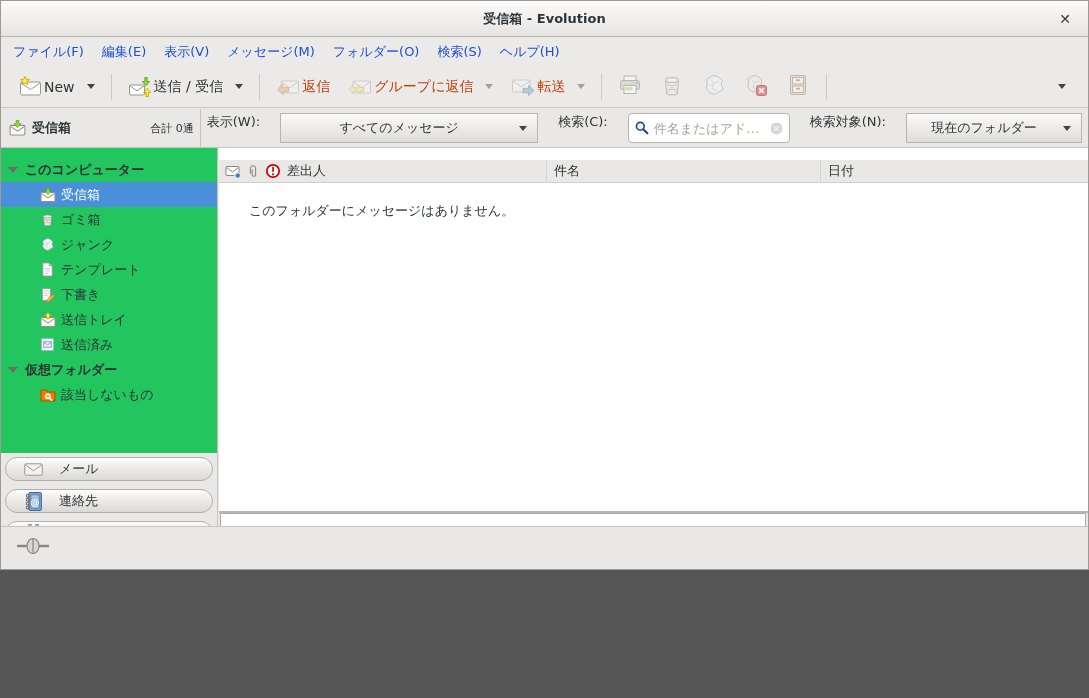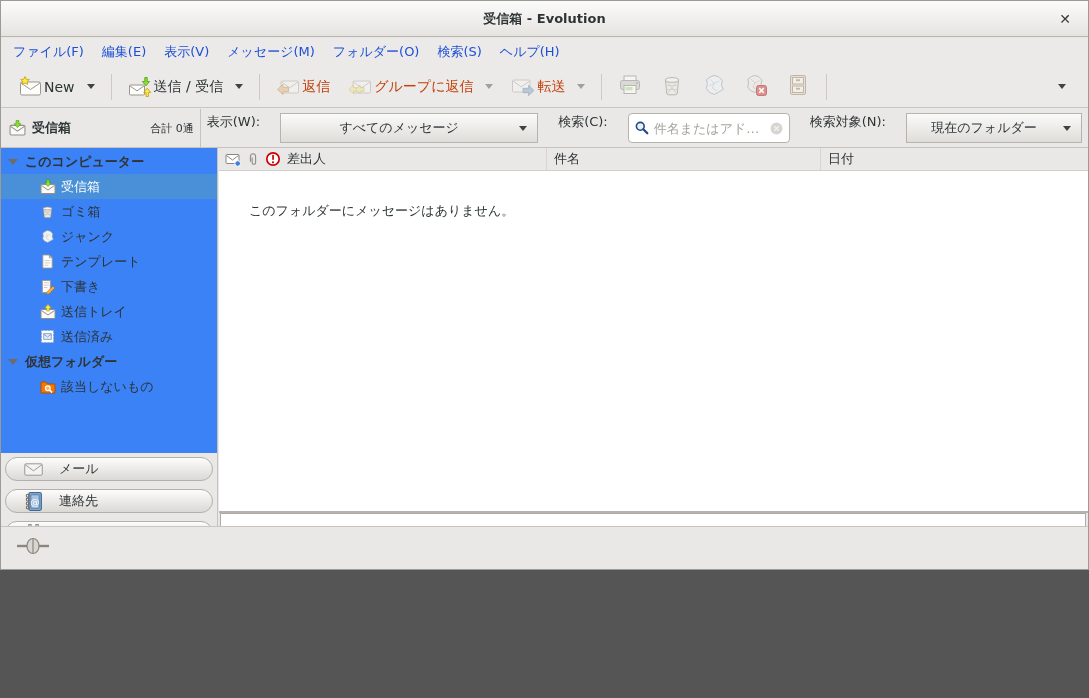--- a/index.html
+++ b/index.html
@@ -78,21 +78,21 @@
   .search-entry input {
     border:none; outline:none; flex:1; min-width:0; font-size:13px;
     font-family:inherit; color:#2e3436; background:transparent;
   }
   .search-entry input::placeholder { color:#a5a29d; }
   
   .sidebar {
     position:absolute; left:0; top:147px; width:217px; bottom:43px;
     border-right:1px solid #c6c3be;
   }
-  .tree { position:absolute; left:0; top:0; width:100%; height:305px; background:#3b82f6; padding-top:1px; }
+  .tree { position:absolute; left:0; top:0; width:100%; height:305px; background:#22c55e; padding-top:9px; }
   .tree-row { display:flex; align-items:center; height:25px; font-size:13px; }
   .tree-row.group { padding-left:7px; font-weight:bold; gap:7px; }
   .tree-row.child { padding-left:38px; gap:5px; }
   .tree-row.selected { background:#4a90d9; color:#fff; }
   .expander {
     width:0; height:0; border-left:5px solid transparent; border-right:5px solid transparent;
     border-top:6px solid #6f6c68;
   }
   .ficon { width:17px; height:17px; display:flex; align-items:center; justify-content:center; flex:none; }
   .flabel { white-space:nowrap; }
@@ -104,21 +104,21 @@
   .sw-btn {
     height:32px; border:1px solid #b3b0ab; border-radius:12px;
     background:linear-gradient(#fcfcfb,#dbd9d5);
     display:flex; align-items:center; padding-left:16px; gap:15px;
     font-size:13px; color:#2e3436;
   }
   .sw-icon { width:22px; height:22px; display:flex; align-items:center; justify-content:center; }
   
   .main { position:absolute; left:218px; top:147px; right:0; height:363px; background:#fff; }
   .list-header {
-    position:absolute; left:0; top:0; right:0; height:23px;
+    position:absolute; left:0; top:12px; right:0; height:23px;
     background:#e9e8e6; border-bottom:1px solid #d2cfca;
     display:flex; align-items:center; font-size:13px;
   }
   .col { display:flex; align-items:center; height:100%; padding:0 4px; }
   .col-from { width:328px; gap:3px; padding-left:5px; border-right:1px solid #d8d5d0; }
   .col-subject { width:274px; border-right:1px solid #d8d5d0; }
   .col-date { flex:1; }
   .hicon { width:17px; height:17px; display:flex; align-items:center; justify-content:center; }
   .col-label { margin-left:3px; white-space:nowrap; }
   .empty-text { position:absolute; left:30px; top:54px; font-size:13px; color:#2e3436; }

